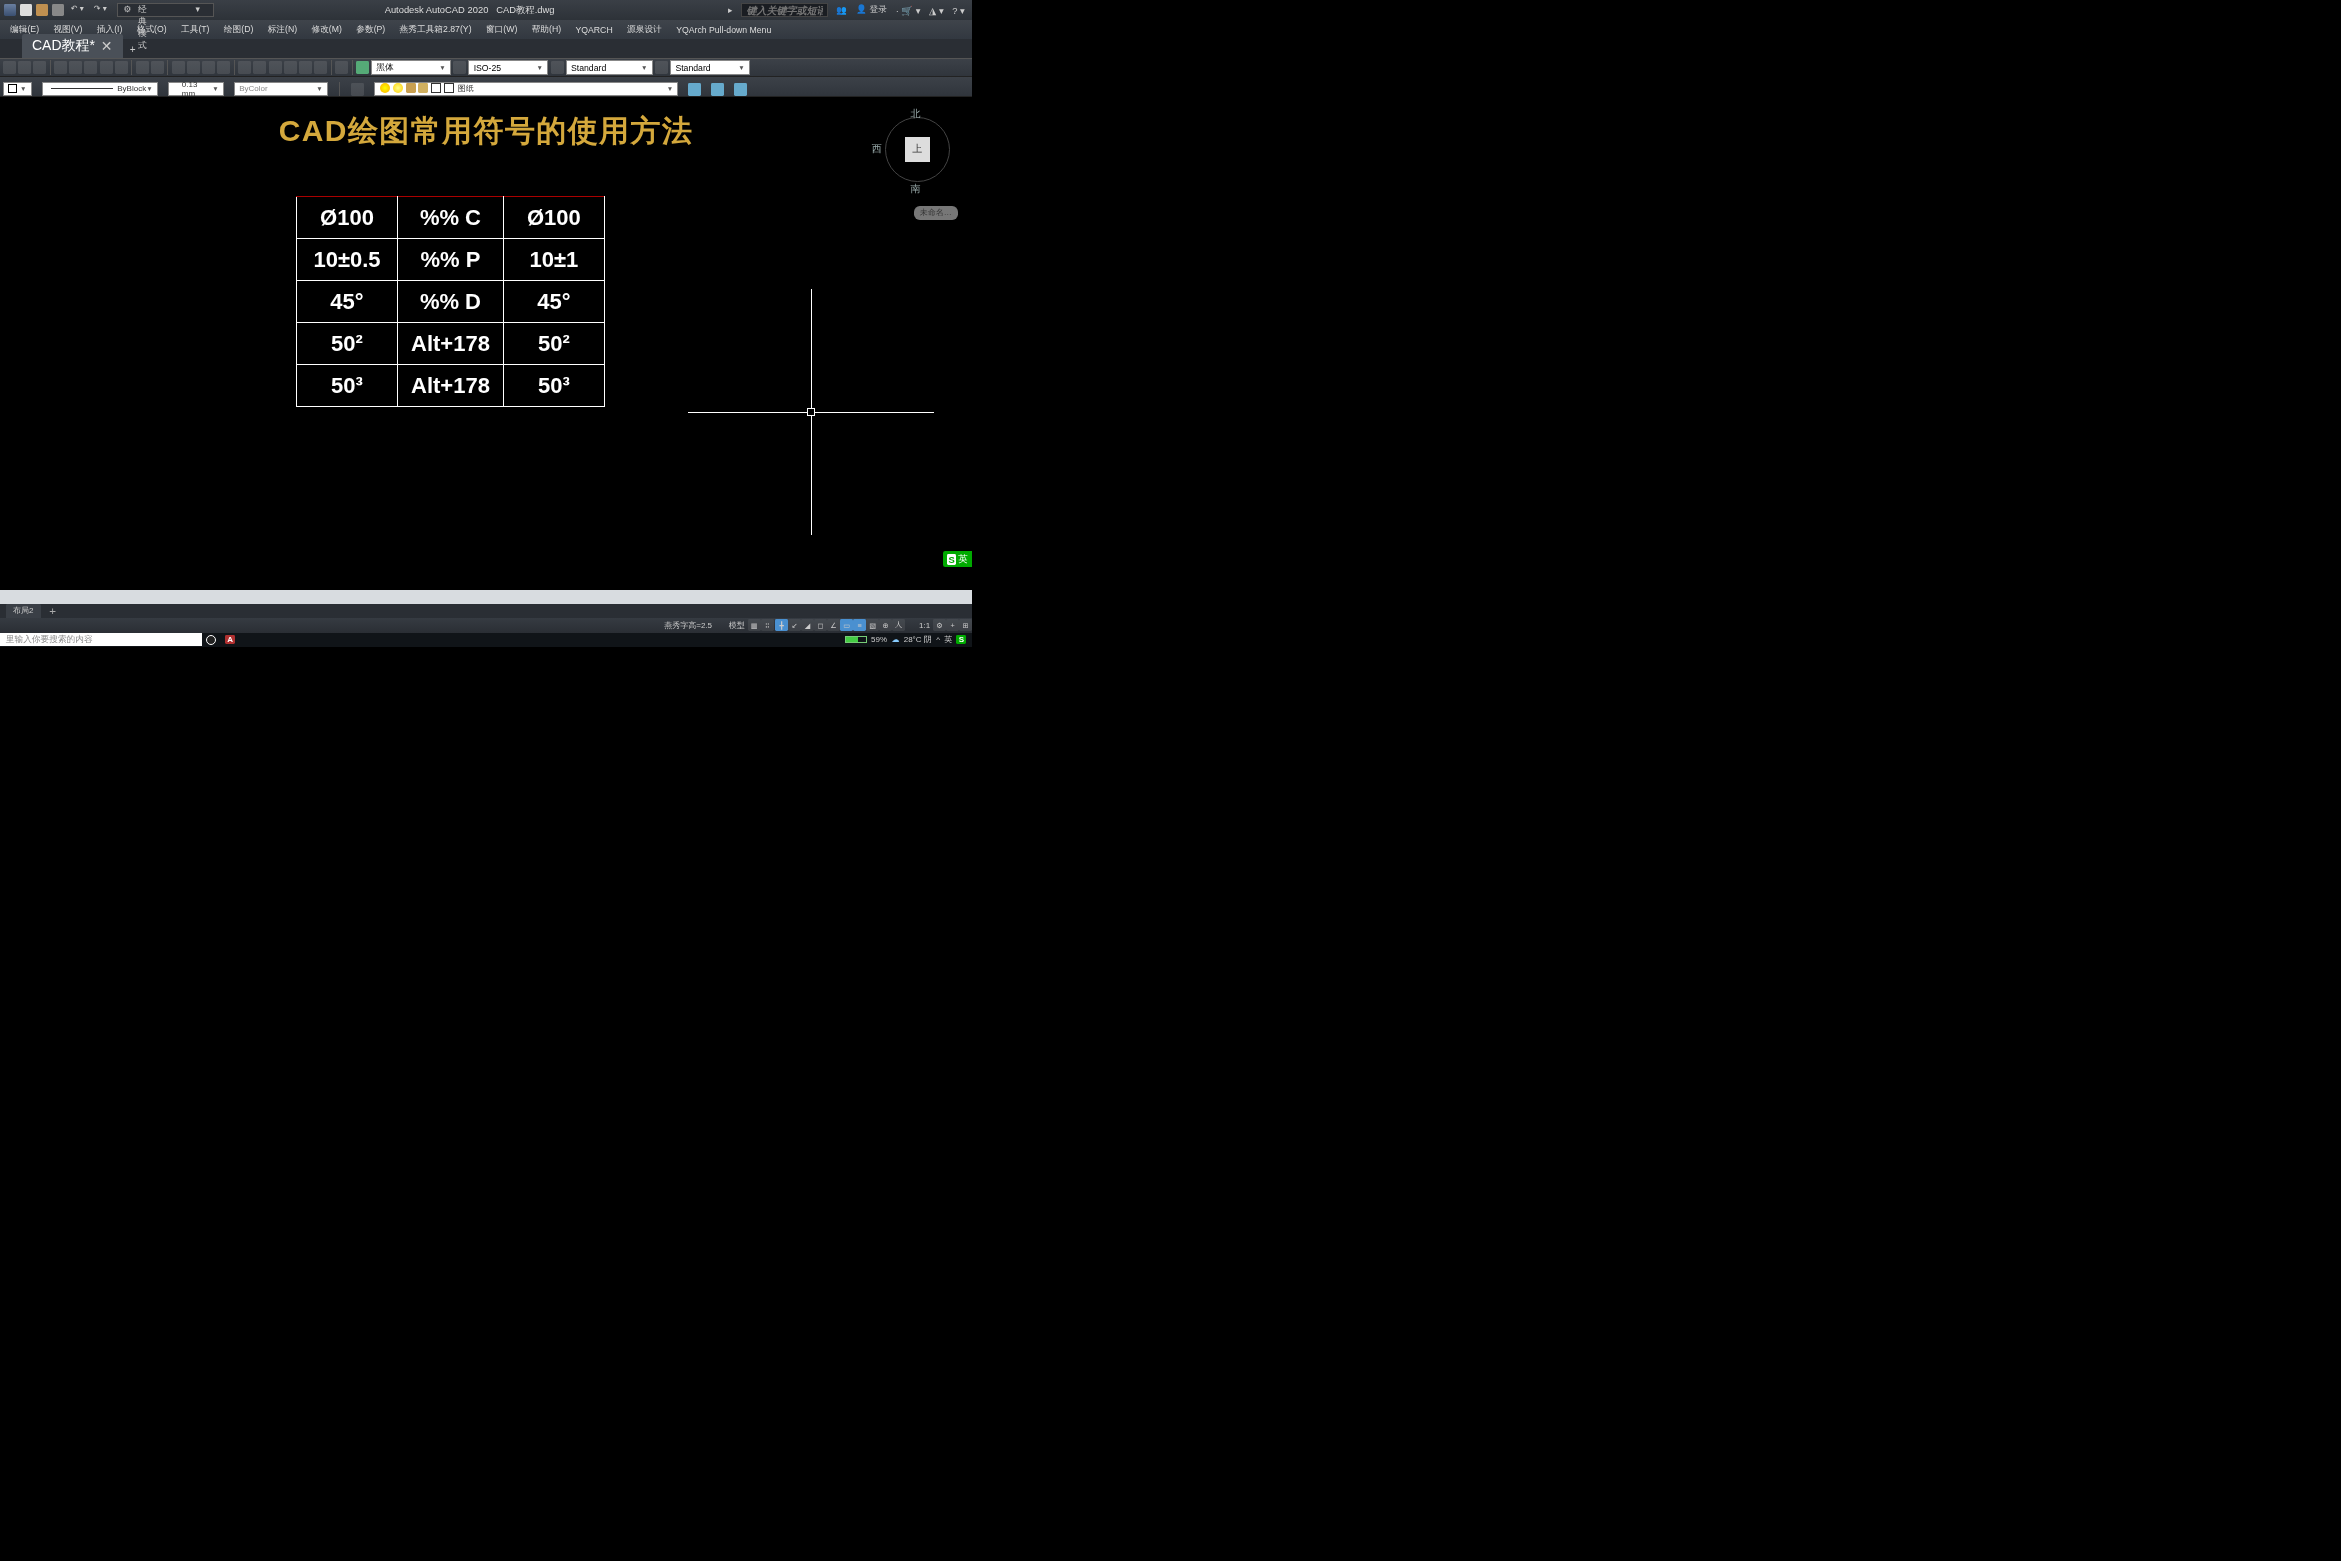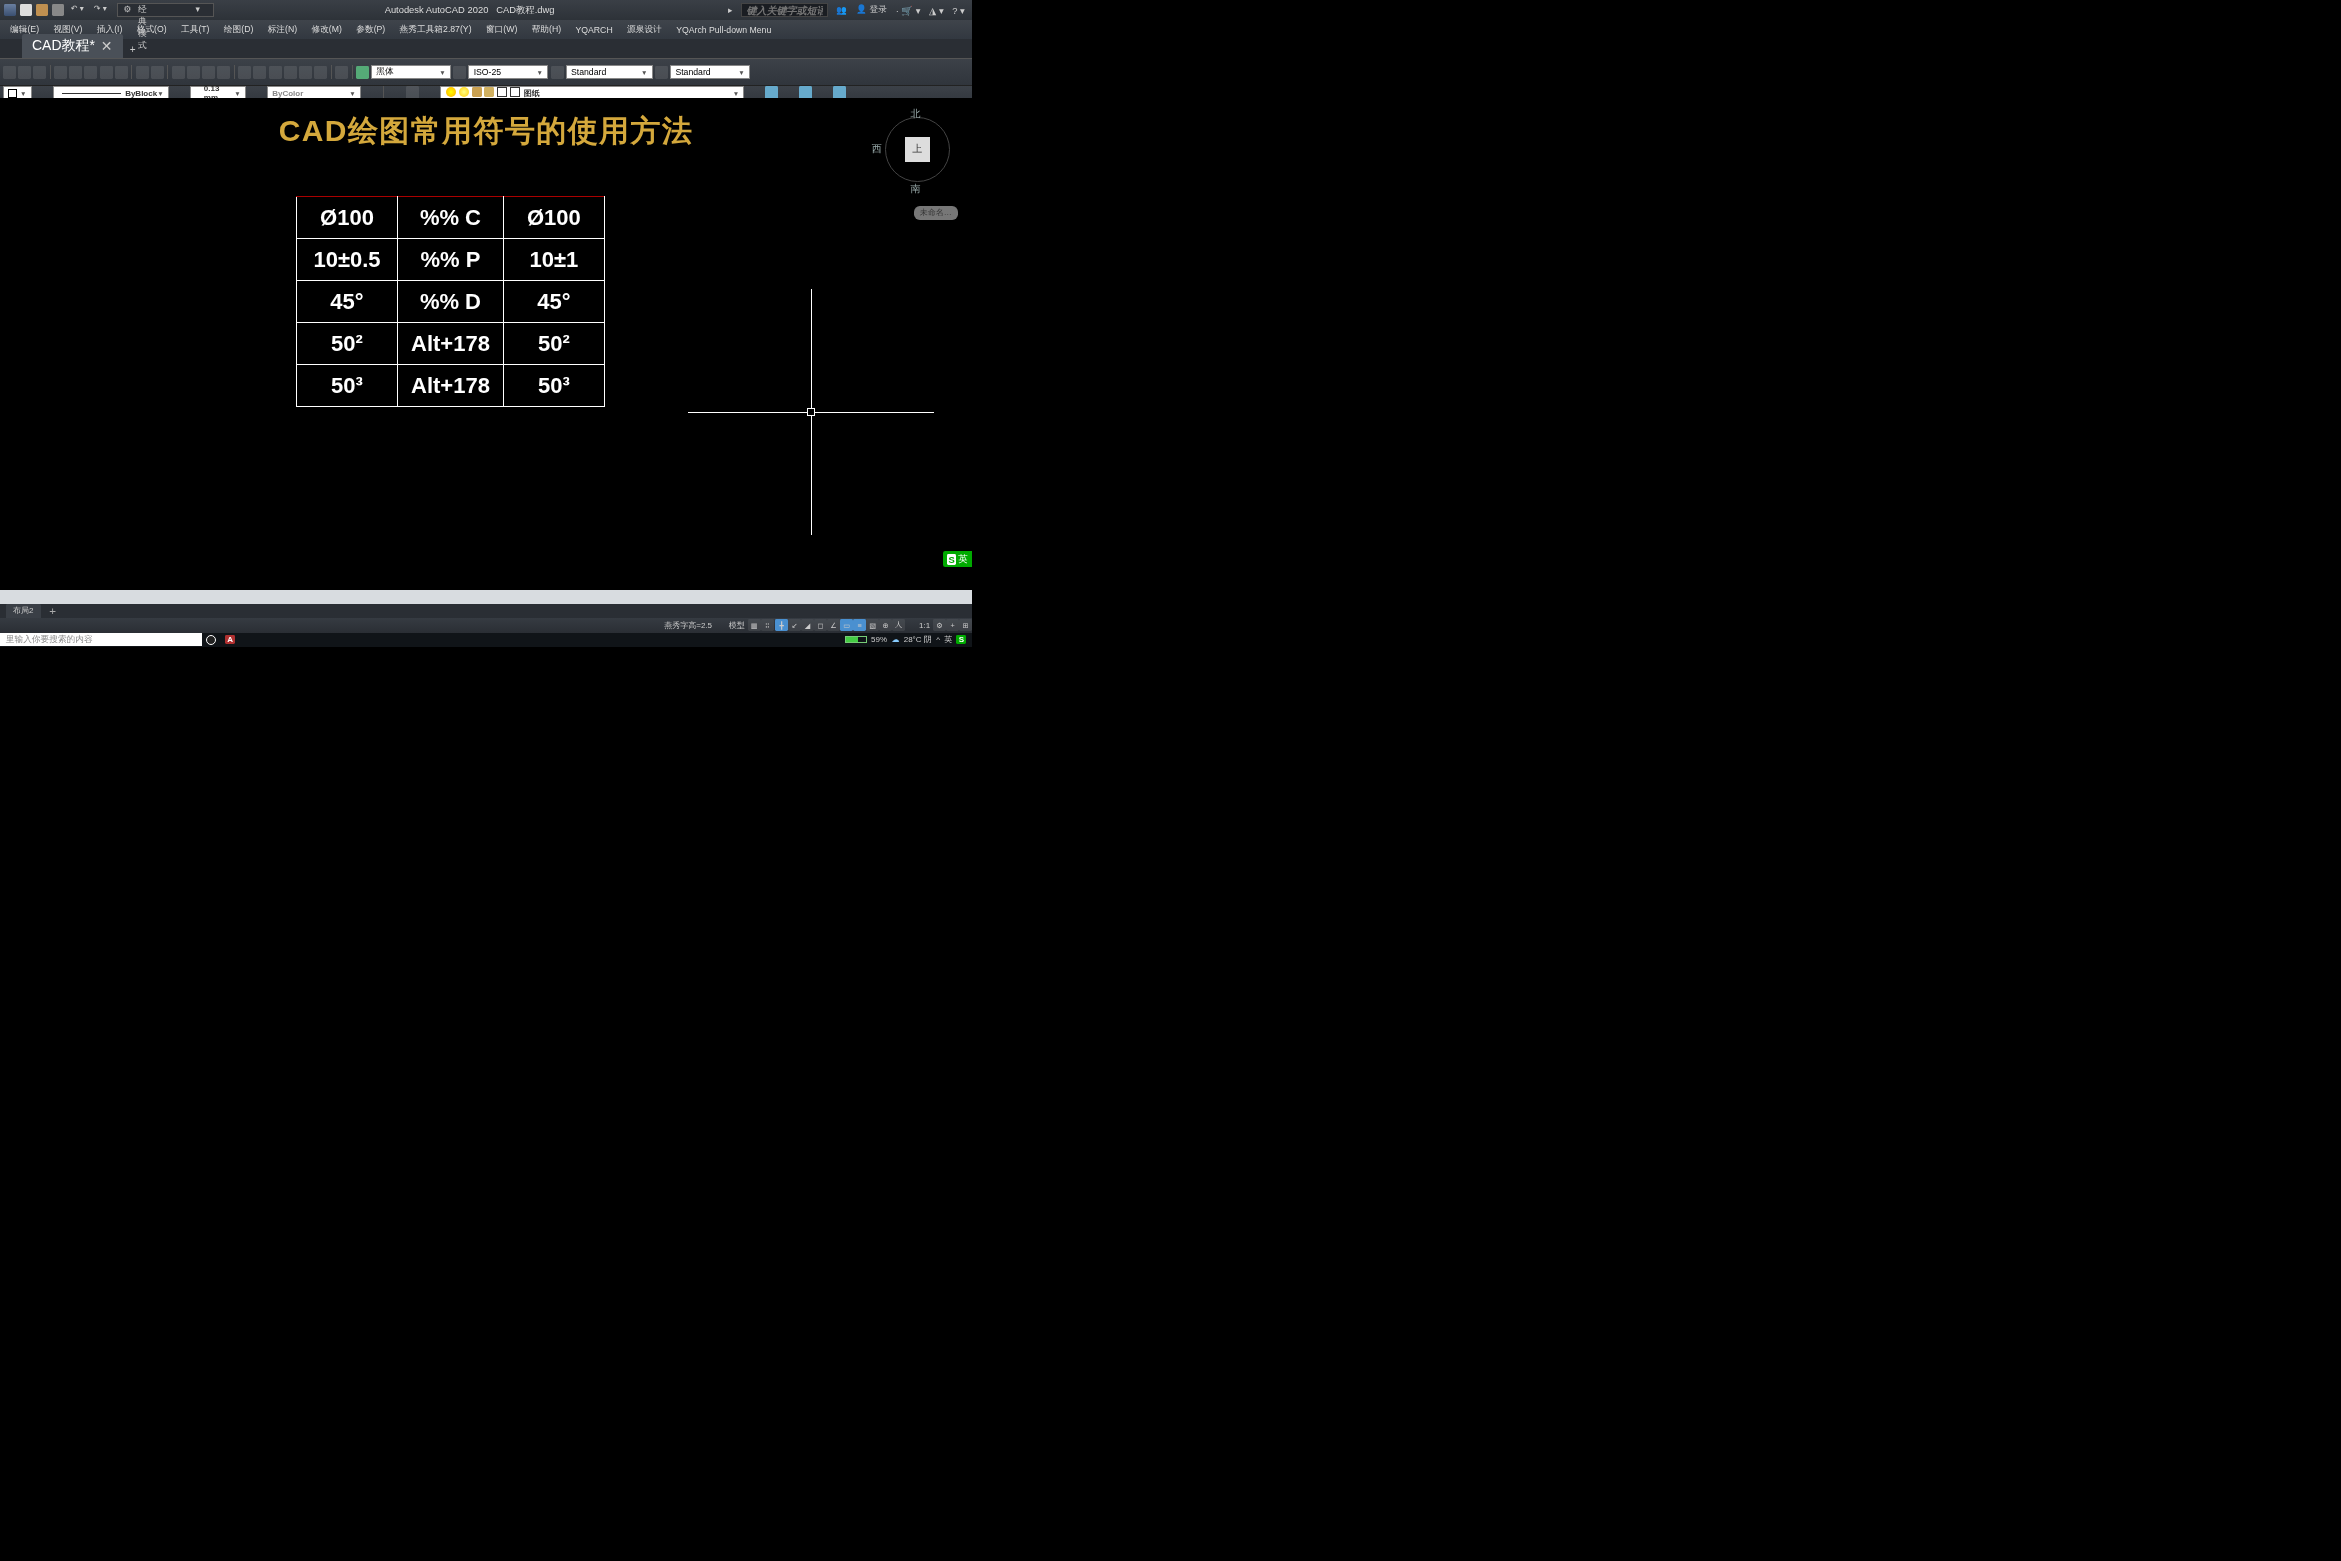--- a/index.html
+++ b/index.html
@@ -22,27 +22,27 @@
 .cart-icon, .share-icon, .help-icon { color: #ccc; font-size: 9.4px; }
 
 .menubar { height: 19px; background: linear-gradient(#3f444b,#323840); display: flex; align-items: center; padding: 0 2.9px; font-size: 8.7px; color: #ddd; }
 .menubar span { padding: 2.9px 7.2px; cursor: default; }
 
 .tabbar { height: 19px; background: #2a2e34; display: flex; align-items: flex-end; padding-left: 22px; }
 .tab { background: #4a5058; color: #fff; padding: 2.9px 10px; font-size: 14px; border-radius: 2.2px 2.2px 0 0; margin-right: 1.4px; display: flex; align-items: center; gap: 5.8px; }
 .tab-close { color: #ccc; cursor: pointer; }
 .tab-add { color: #ccc; padding: 2.9px 5.8px; font-size: 10px; }
 
-.toolbar1 { height: 28px; background: linear-gradient(#3c4148,#30353c); border-top: 0.7px solid #555; border-bottom: 0.7px solid #222; display: flex; align-items: center; padding: 0 2.9px; gap: 2.2px; }
+.toolbar1 { height: 19px; background: linear-gradient(#3c4148,#30353c); border-top: 0.7px solid #555; border-bottom: 0.7px solid #222; display: flex; align-items: center; padding: 0 2.9px; gap: 2.2px; }
 .tb-ico { width: 13px; height: 13px; background: rgba(200,200,200,0.15); border-radius: 1.4px; }
 .tb-sep { width: 0.7px; height: 14.5px; background: #555; margin: 0 1.4px; }
 .tb-dd { background: #fff; color: #000; height: 14.5px; font-size: 8.7px; padding: 0.7px 4.3px; border: 0.7px solid #888; display: flex; align-items: center; justify-content: space-between; }
 .tb-dd .caret { margin-left: 4.3px; color: #555; font-size: 6.5px; }
 
-.toolbar2 { height: 20px; background: linear-gradient(#3c4148,#30353c); border-bottom: 0.7px solid #222; display: flex; align-items: flex-start; padding: 0 2.9px; gap: 21px; font-weight: bold; }
+.toolbar2 { height: 20px; background: linear-gradient(#3c4148,#30353c); border-bottom: 0.7px solid #222; display: flex; align-items: flex-end; padding: 0 2.9px; gap: 10px; }
 .prop-dd { background: #fff; color: #333; height: 14.5px; font-size: 8px; padding: 0.7px 4.3px; border: 0.7px solid #888; display: flex; align-items: center; width: 116px; justify-content: space-between; }
 .prop-dd.sm { width: 56px; }
 .prop-dd.lg { width: 304px; }
 .prop-dd .swatch { width: 8.7px; height: 8.7px; background: #fff; border: 0.7px solid #000; margin-right: 2.9px; display: inline-block; }
 .prop-dd .line-prev { flex: 1; border-top: 1.1px solid #333; margin: 0 4.3px; }
 .prop-dd .caret { color: #555; font-size: 6.5px; }
 .layer-icons span { width: 10px; height: 10px; display: inline-block; margin-right: 0.7px; }
 .li-sun { background: radial-gradient(#ff0,#fa0); border-radius: 50%; }
 .li-sun2 { background: radial-gradient(#ff8,#fc0); border-radius: 50%; }
 .li-lock { background: #c9a050; border-radius: 1.4px; }

